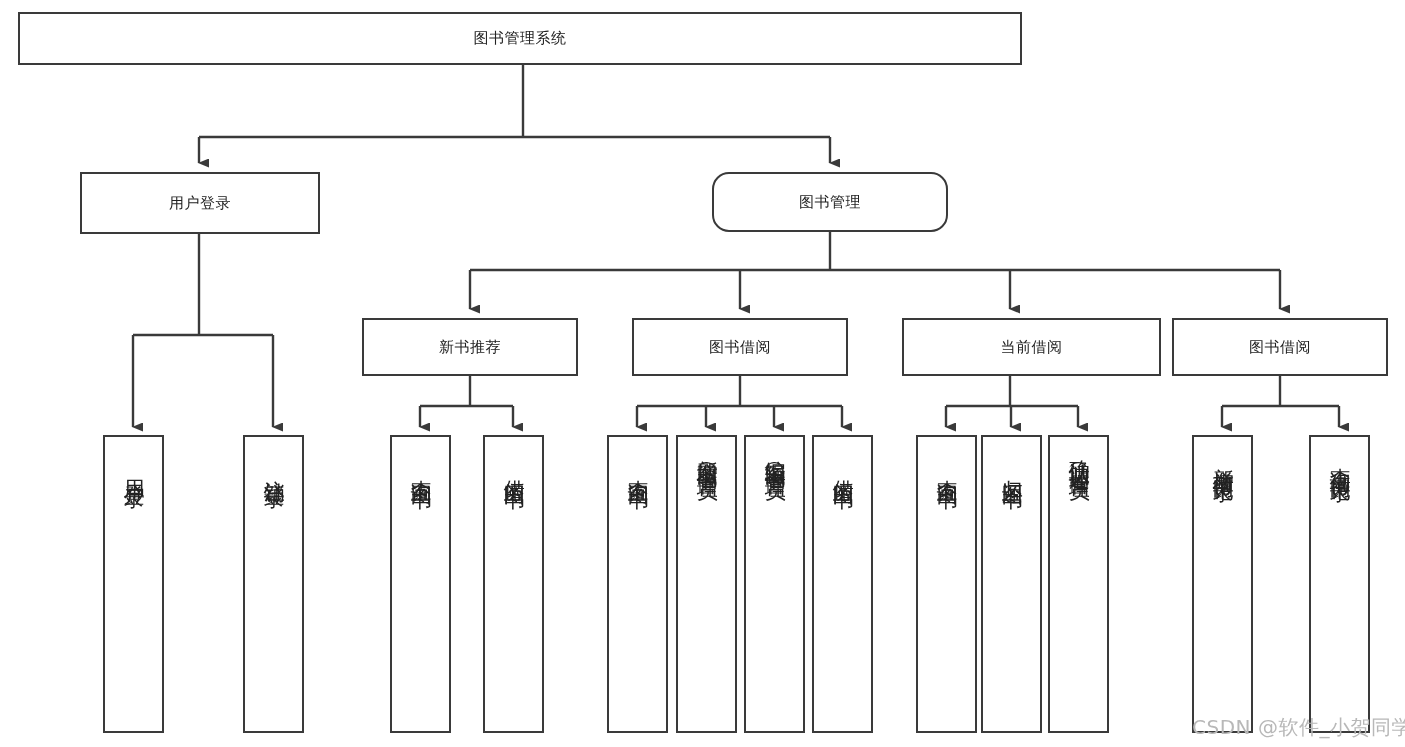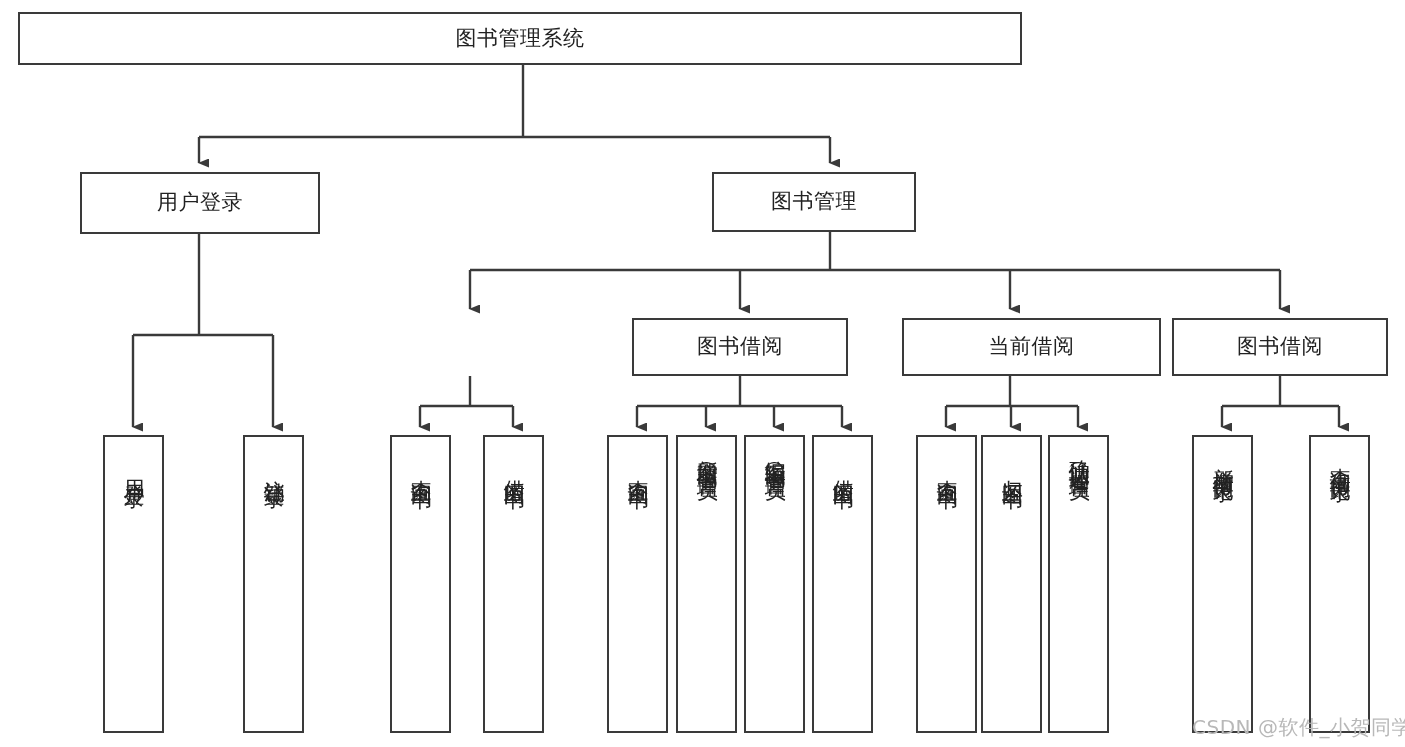--- a/index.html
+++ b/index.html
@@ -34,21 +34,21 @@
     justify-content: center;
     color: #222222;
   }
   .node-label {
     display: block;
     color: #222222;
     letter-spacing: 0.5px;
   }
   .node-box.horizontal .node-label {
     writing-mode: horizontal-tb;
-    font-size: 21px;
+    font-size: 15px;
     line-height: 1.1;
     white-space: nowrap;
   }
   .node-box.vertical {
     align-items: flex-start;
     justify-content: center;
     padding-top: 26px;
   }
   .node-box.vertical .node-label {
     writing-mode: vertical-rl;
@@ -126,24 +126,27 @@
   </svg>
 
   <div class="node-box horizontal" style="left:18px; top:12px; width:1004px; height:53px;">
     <span class="node-label">图书管理系统</span>
   </div>
 
   <div class="node-box horizontal" style="left:80px; top:172px; width:240px; height:62px;">
     <span class="node-label">用户登录</span>
   </div>
 
-  <div class="node-box horizontal" style="left:712px; top:172px; width:204px; height:60px;">
+  <div class="node-box horizontal" style="left:712px; top:172px; width:236px; height:60px;border-radius:17px;">
     <span class="node-label">图书管理</span>
   </div>
 
+  <div class="node-box horizontal" style="left:362px; top:318px; width:216px; height:58px;">
+    <span class="node-label">新书推荐</span>
+  </div>
 
   <div class="node-box horizontal" style="left:632px; top:318px; width:216px; height:58px;">
     <span class="node-label">图书借阅</span>
   </div>
 
   <div class="node-box horizontal" style="left:902px; top:318px; width:259px; height:58px;">
     <span class="node-label">当前借阅</span>
   </div>
 
   <div class="node-box horizontal" style="left:1172px; top:318px; width:216px; height:58px;">

